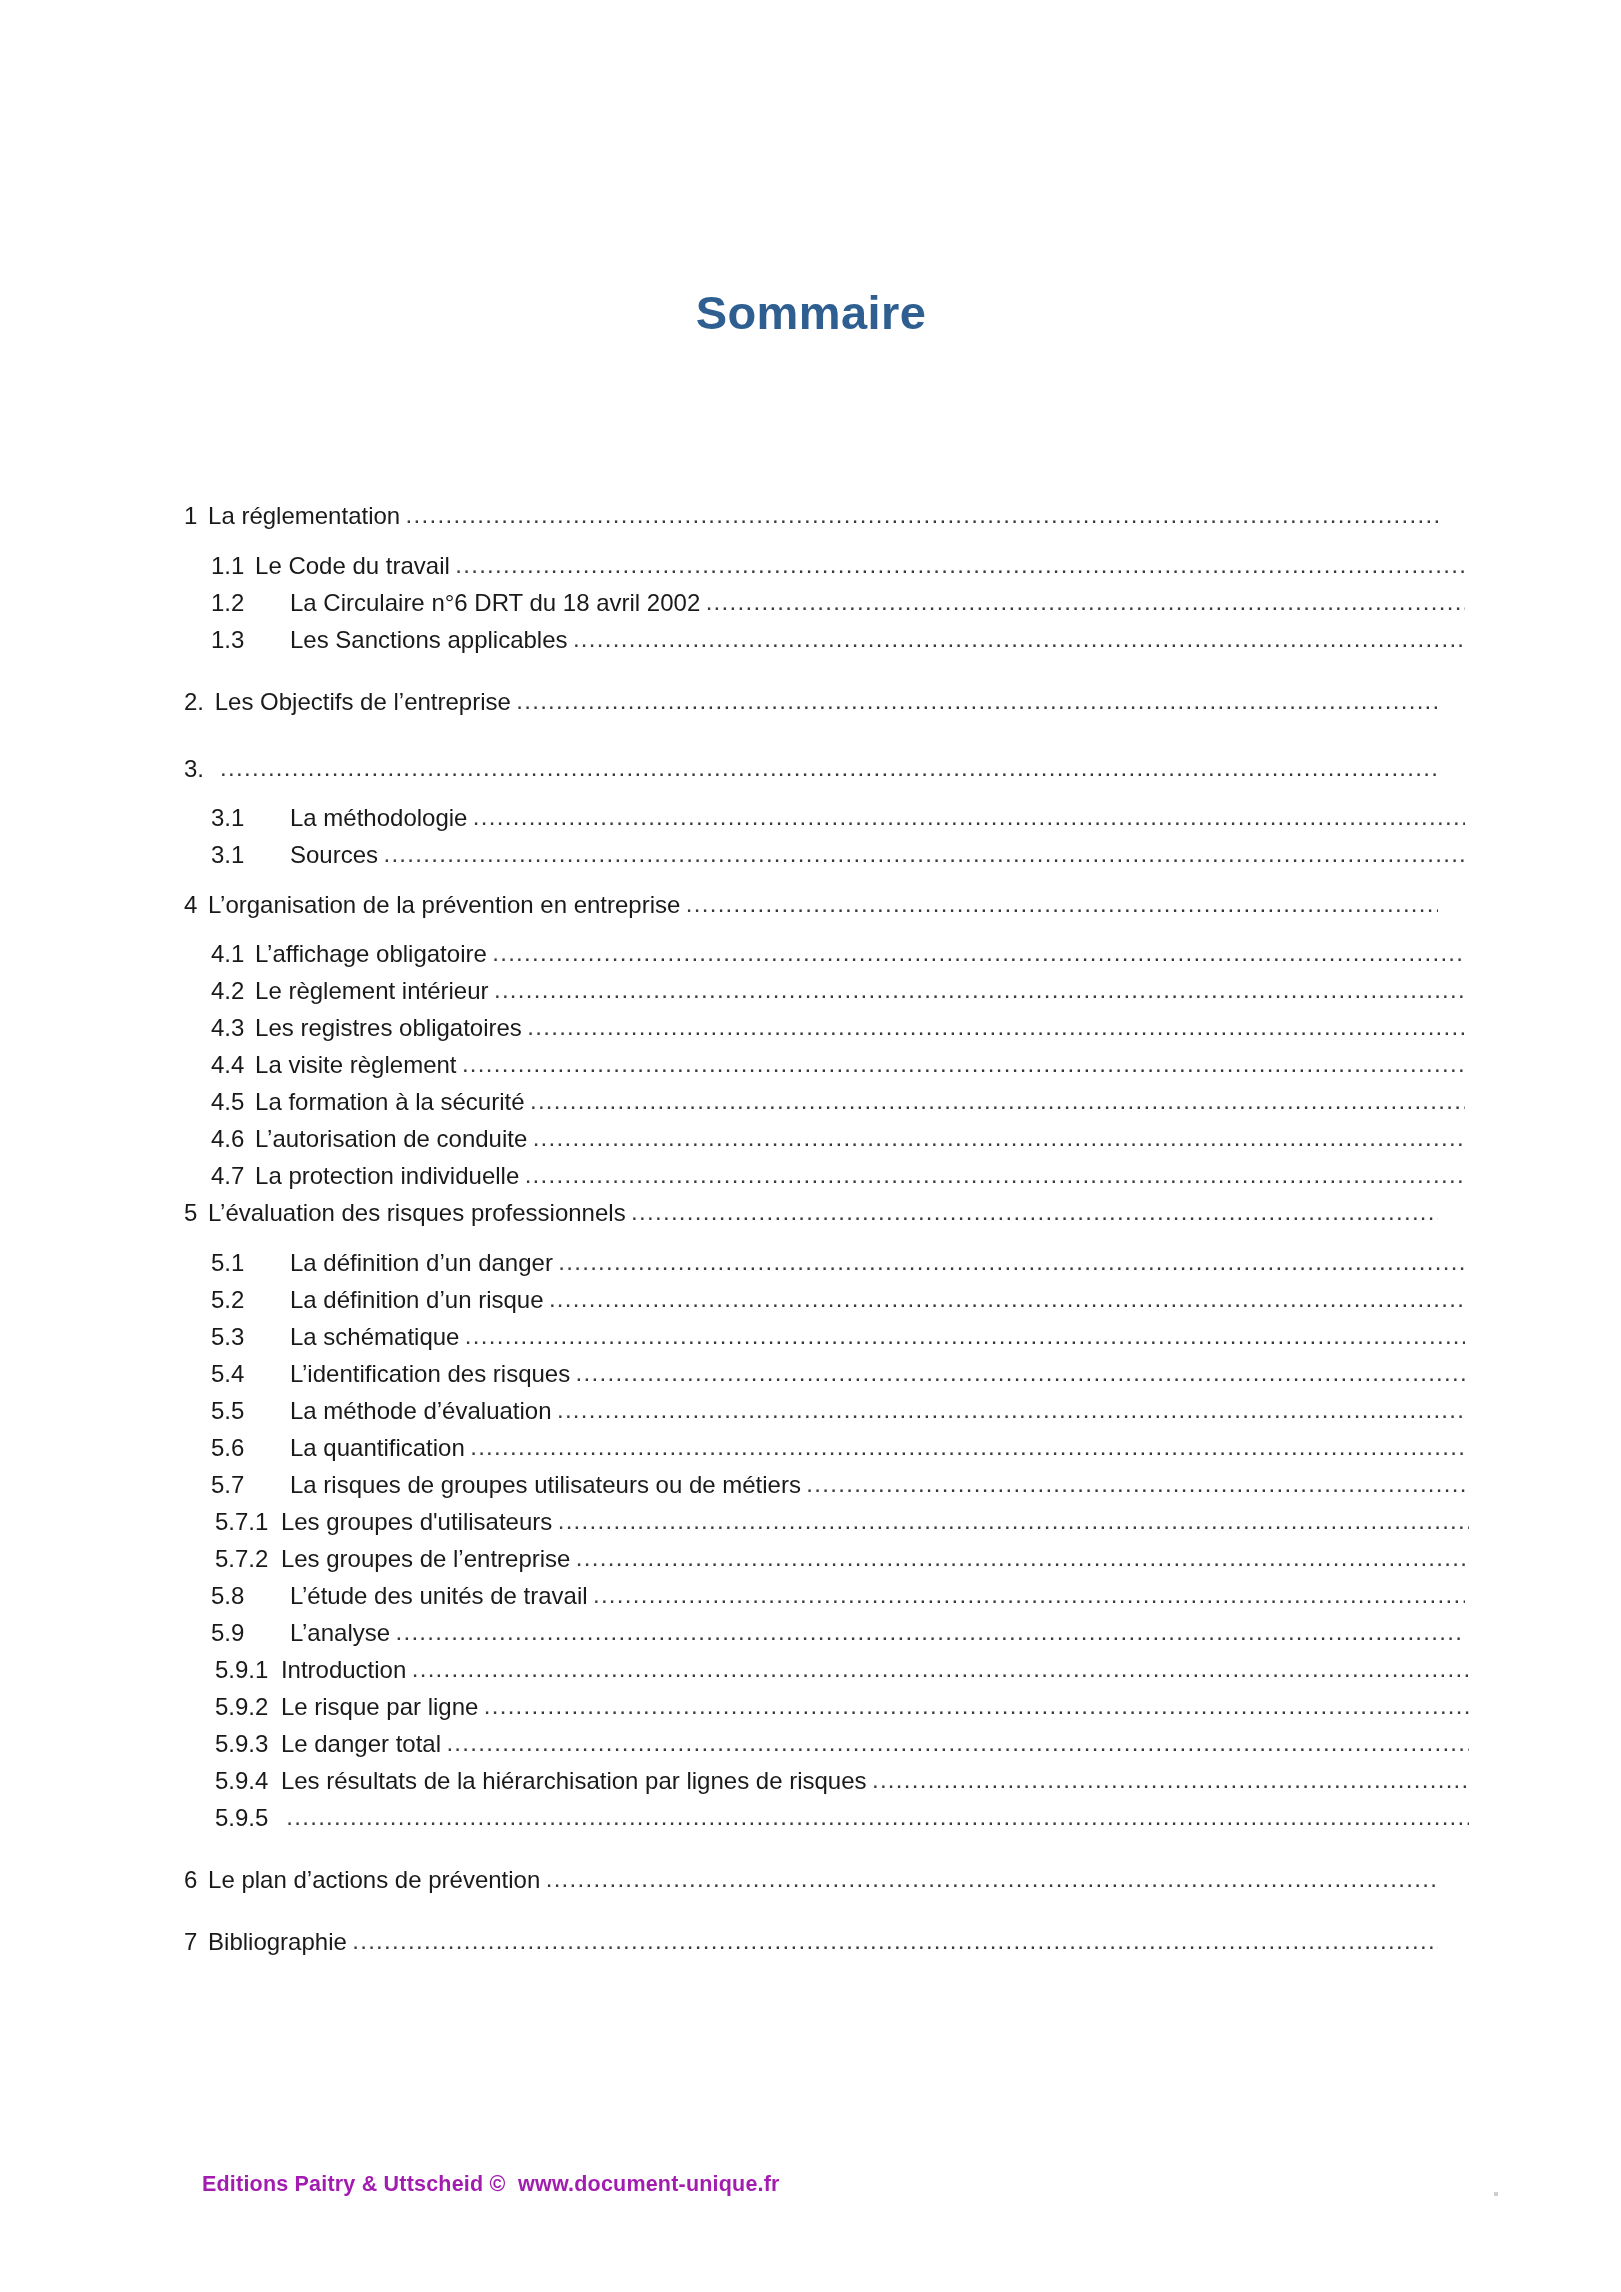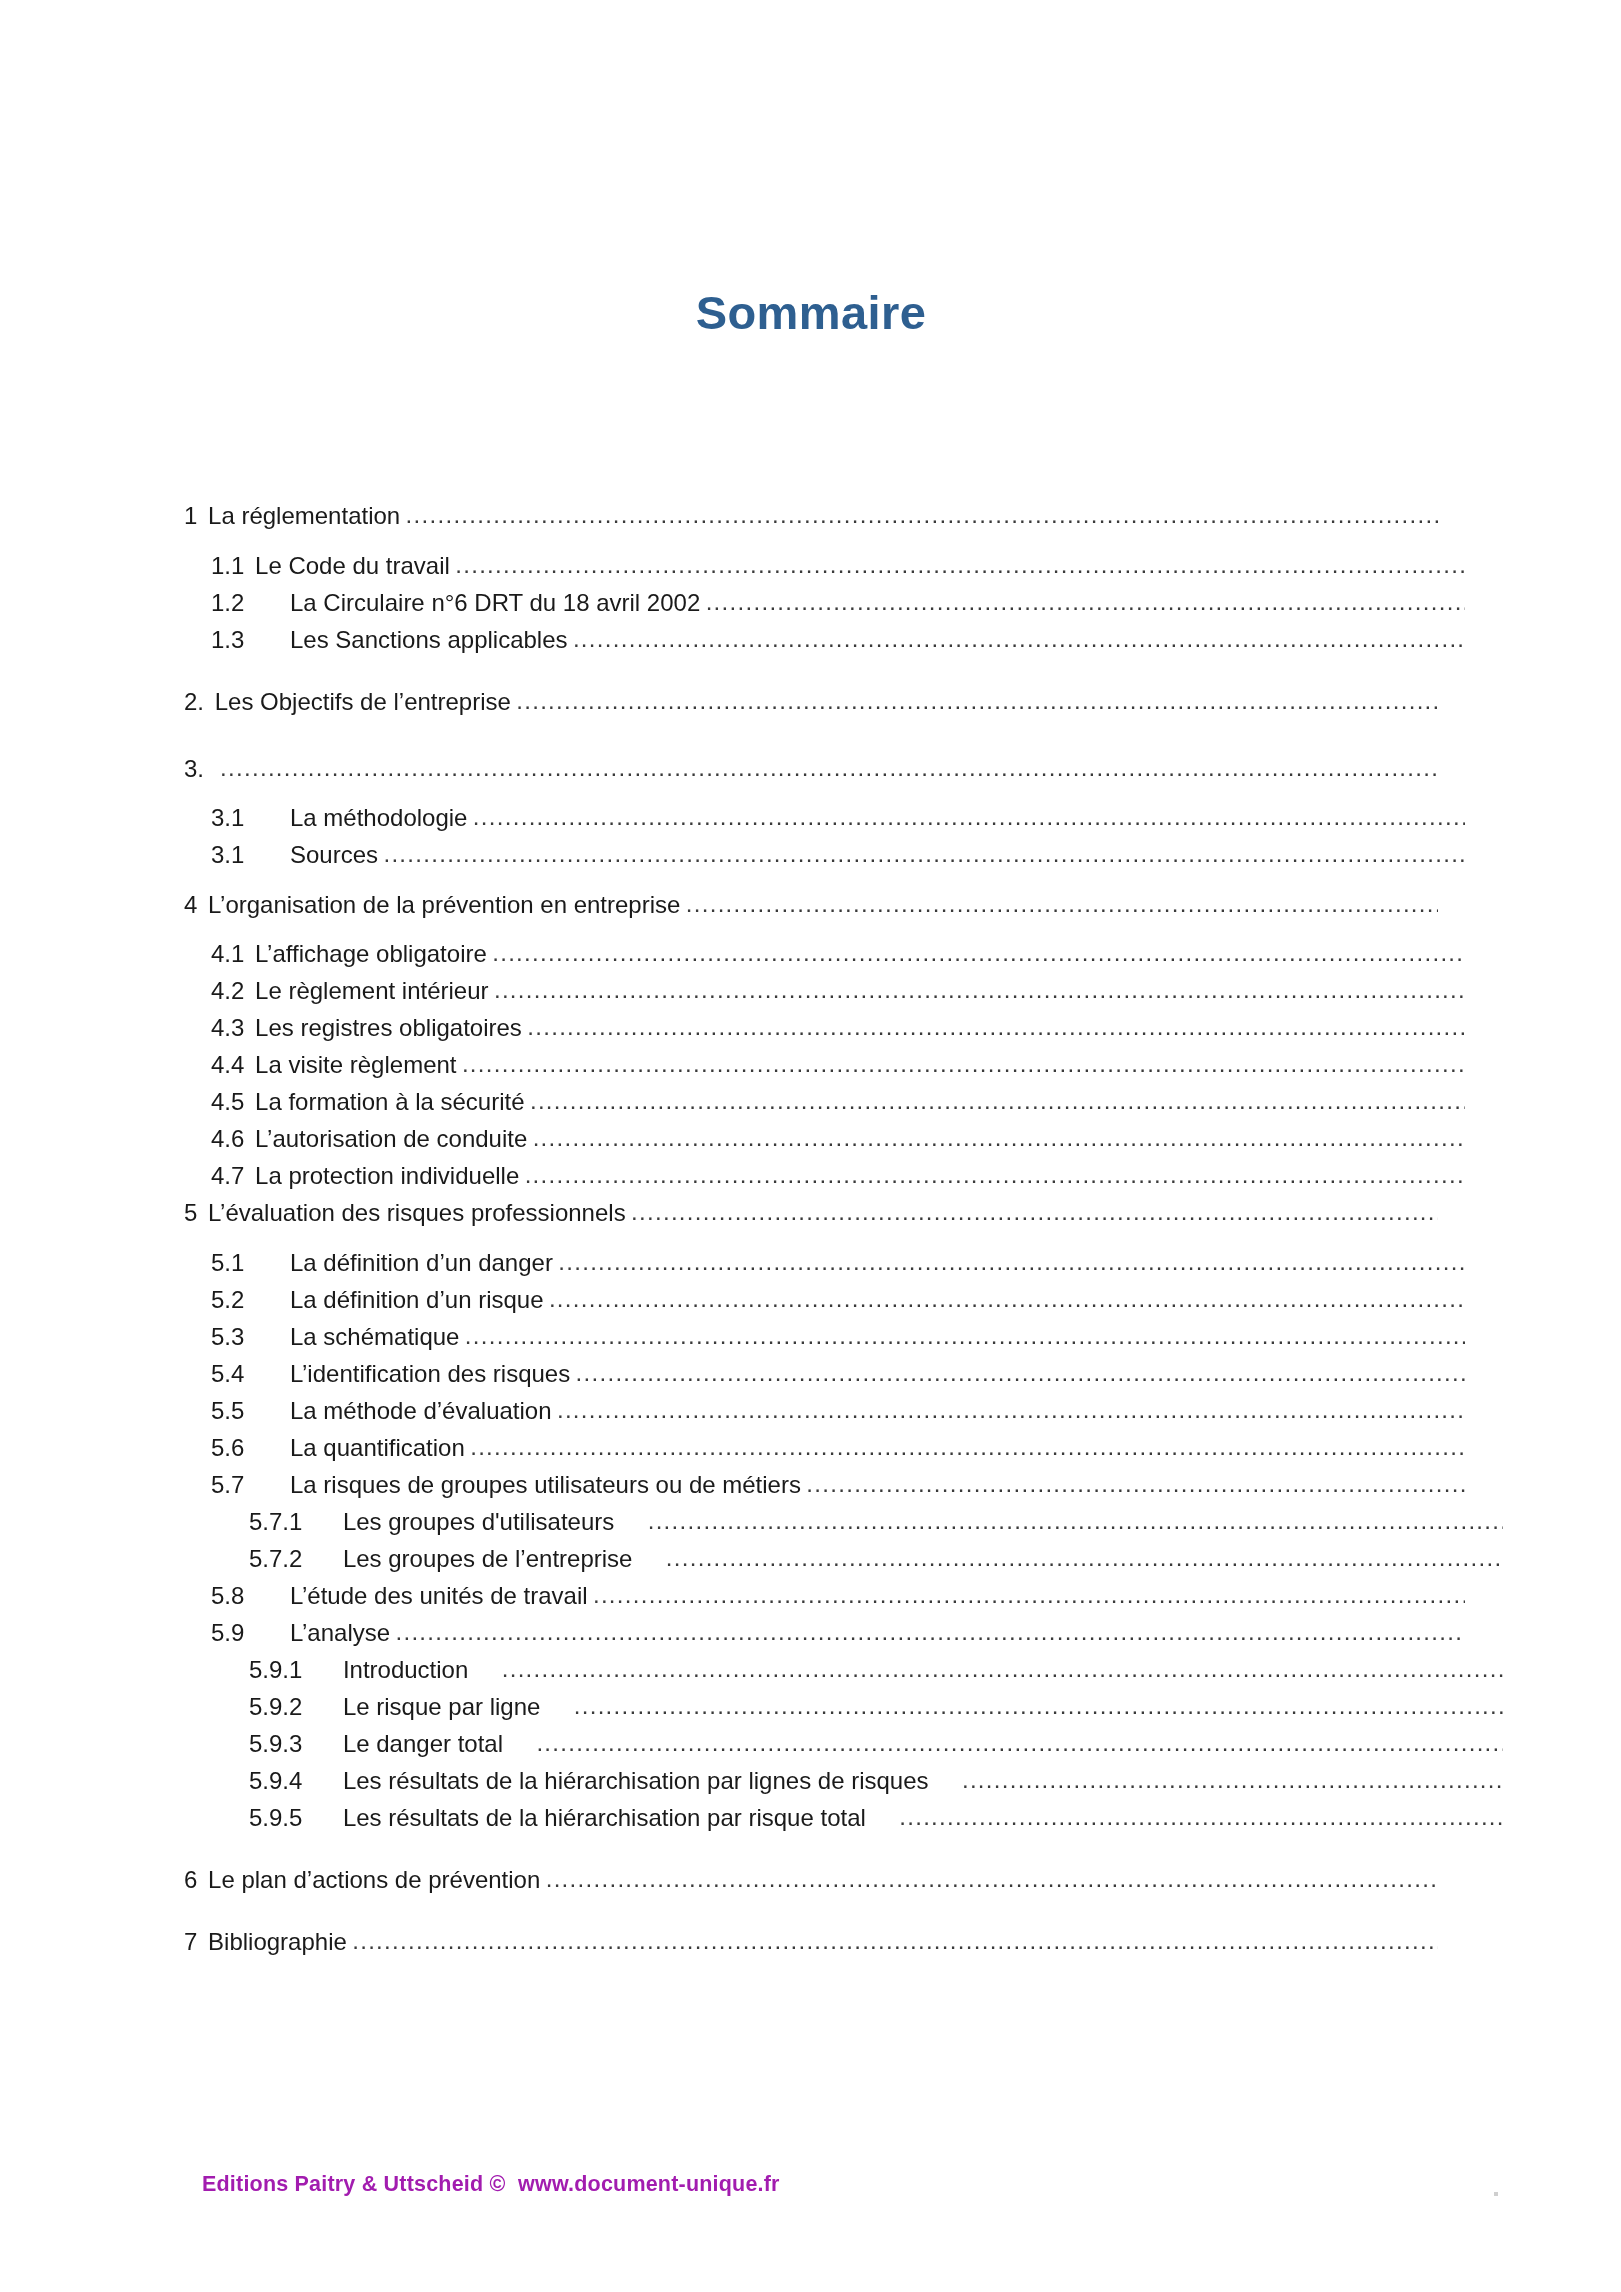--- a/index.html
+++ b/index.html
@@ -67,21 +67,21 @@
     top: -0.9px;
   }
   
   .lvl1 { margin-left: 0px; }
   .lvl1 .num { width: auto; margin-right: 10.7px; }
 
   .lvl2 { margin-left: 27px; }
   .lvl2 .num { margin-right: 10.7px; }
   .lvl2.tabbed .num { width: 79px; margin-right: 0; }
 
-  .lvl3 { margin-left: 65px; gap: 28px; }
+  .lvl3 { margin-left: 31px; }
   .lvl3 .num { margin-right: 12.5px; }
 
   .footer {
     position: absolute;
     left: 202px;
     top: 2172px;
     font-size: 21.5px;
     font-weight: bold;
     color: #a21caf;
     letter-spacing: 0.2px;
@@ -265,21 +265,20 @@
         <span class="label">Le danger total</span>
         <span class="leader">.......................................................................................................................................................................................................</span>
       </div>
       <div class="toc-entry lvl3">
         <span class="num">5.9.4</span>
         <span class="label">Les résultats de la hiérarchisation par lignes de risques</span>
         <span class="leader">.......................................................................................................................................................................................................</span>
       </div>
       <div class="toc-entry lvl3">
         <span class="num">5.9.5</span>
-        <span class="label">Les résultats de la hiérarchisation par risque total</span>
         <span class="leader">.......................................................................................................................................................................................................</span>
       </div>
       <div style="height: 25px;"></div>
       <div class="toc-entry lvl1 tabbed">
         <span class="num">6</span>
         <span class="label">Le plan d’actions de prévention</span>
         <span class="leader">.......................................................................................................................................................................................................</span>
       </div>
       <div style="height: 25px;"></div>
       <div class="toc-entry lvl1">

